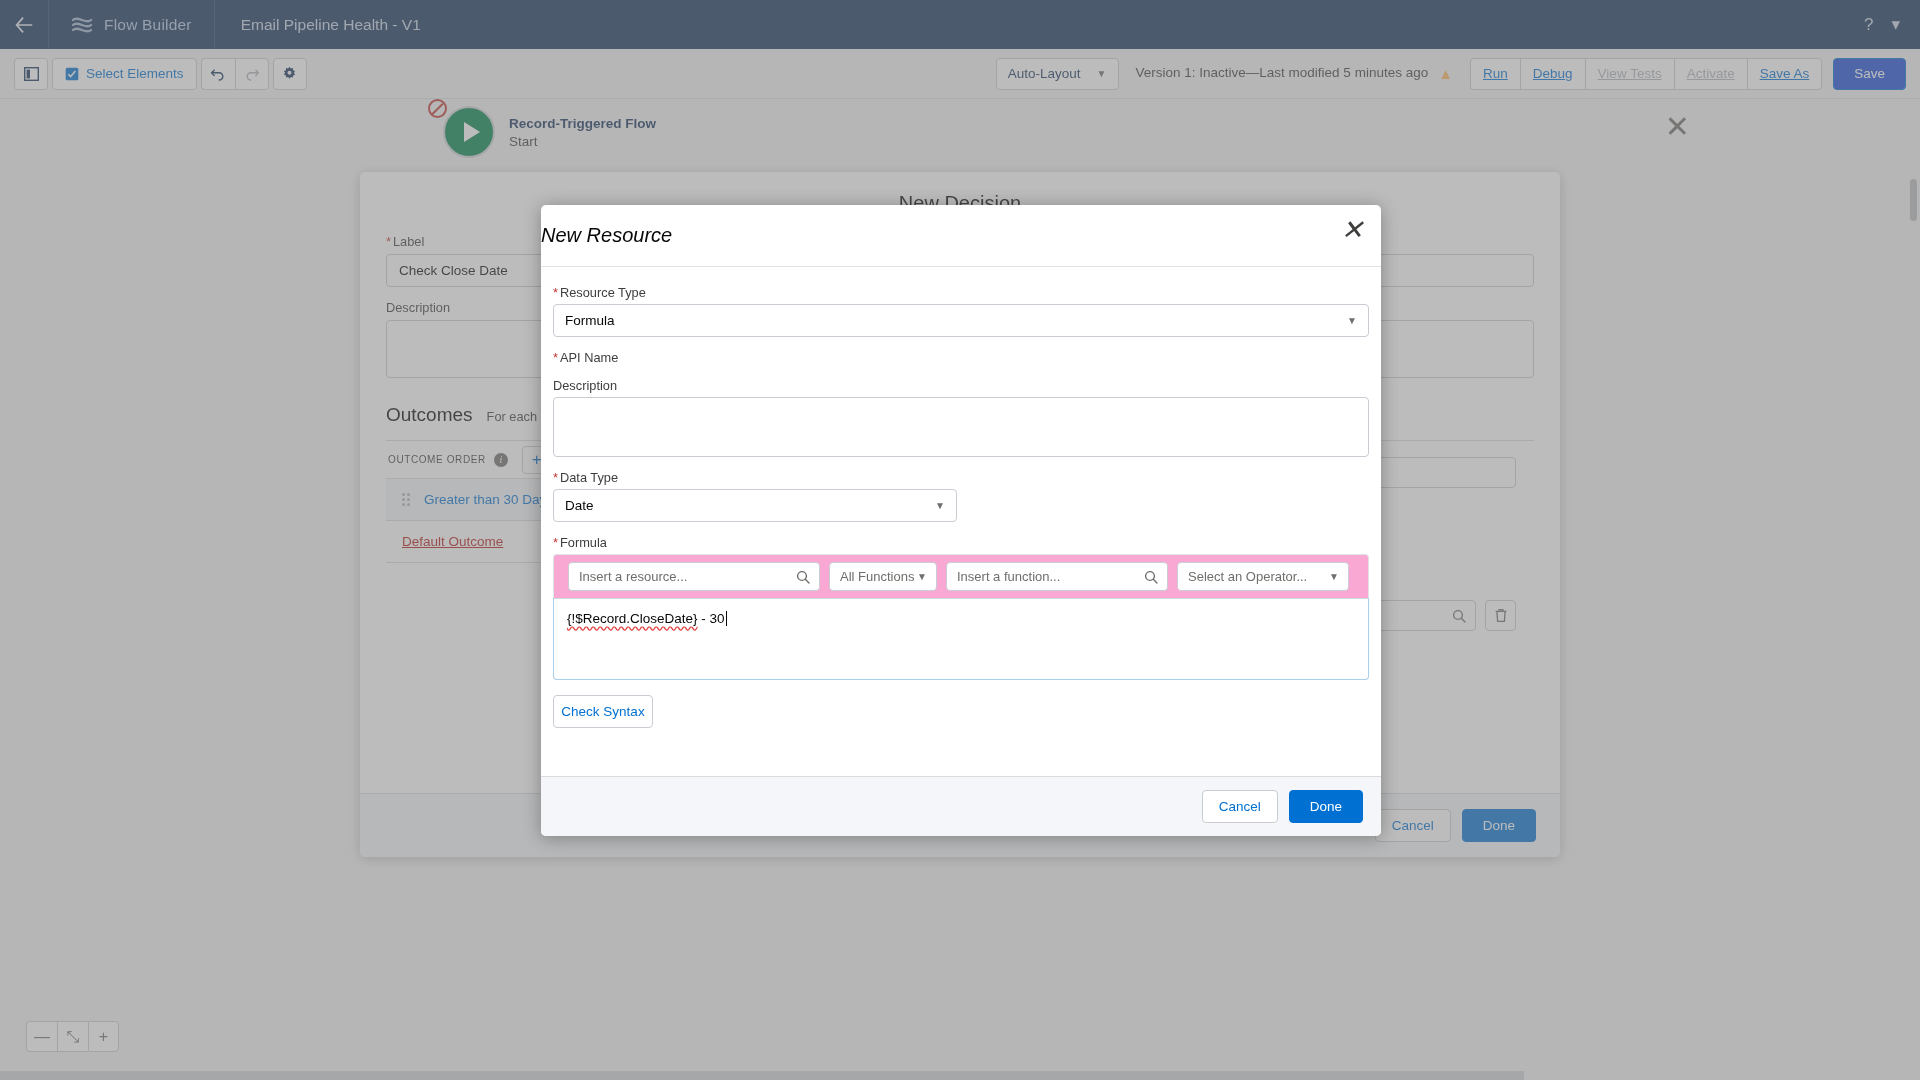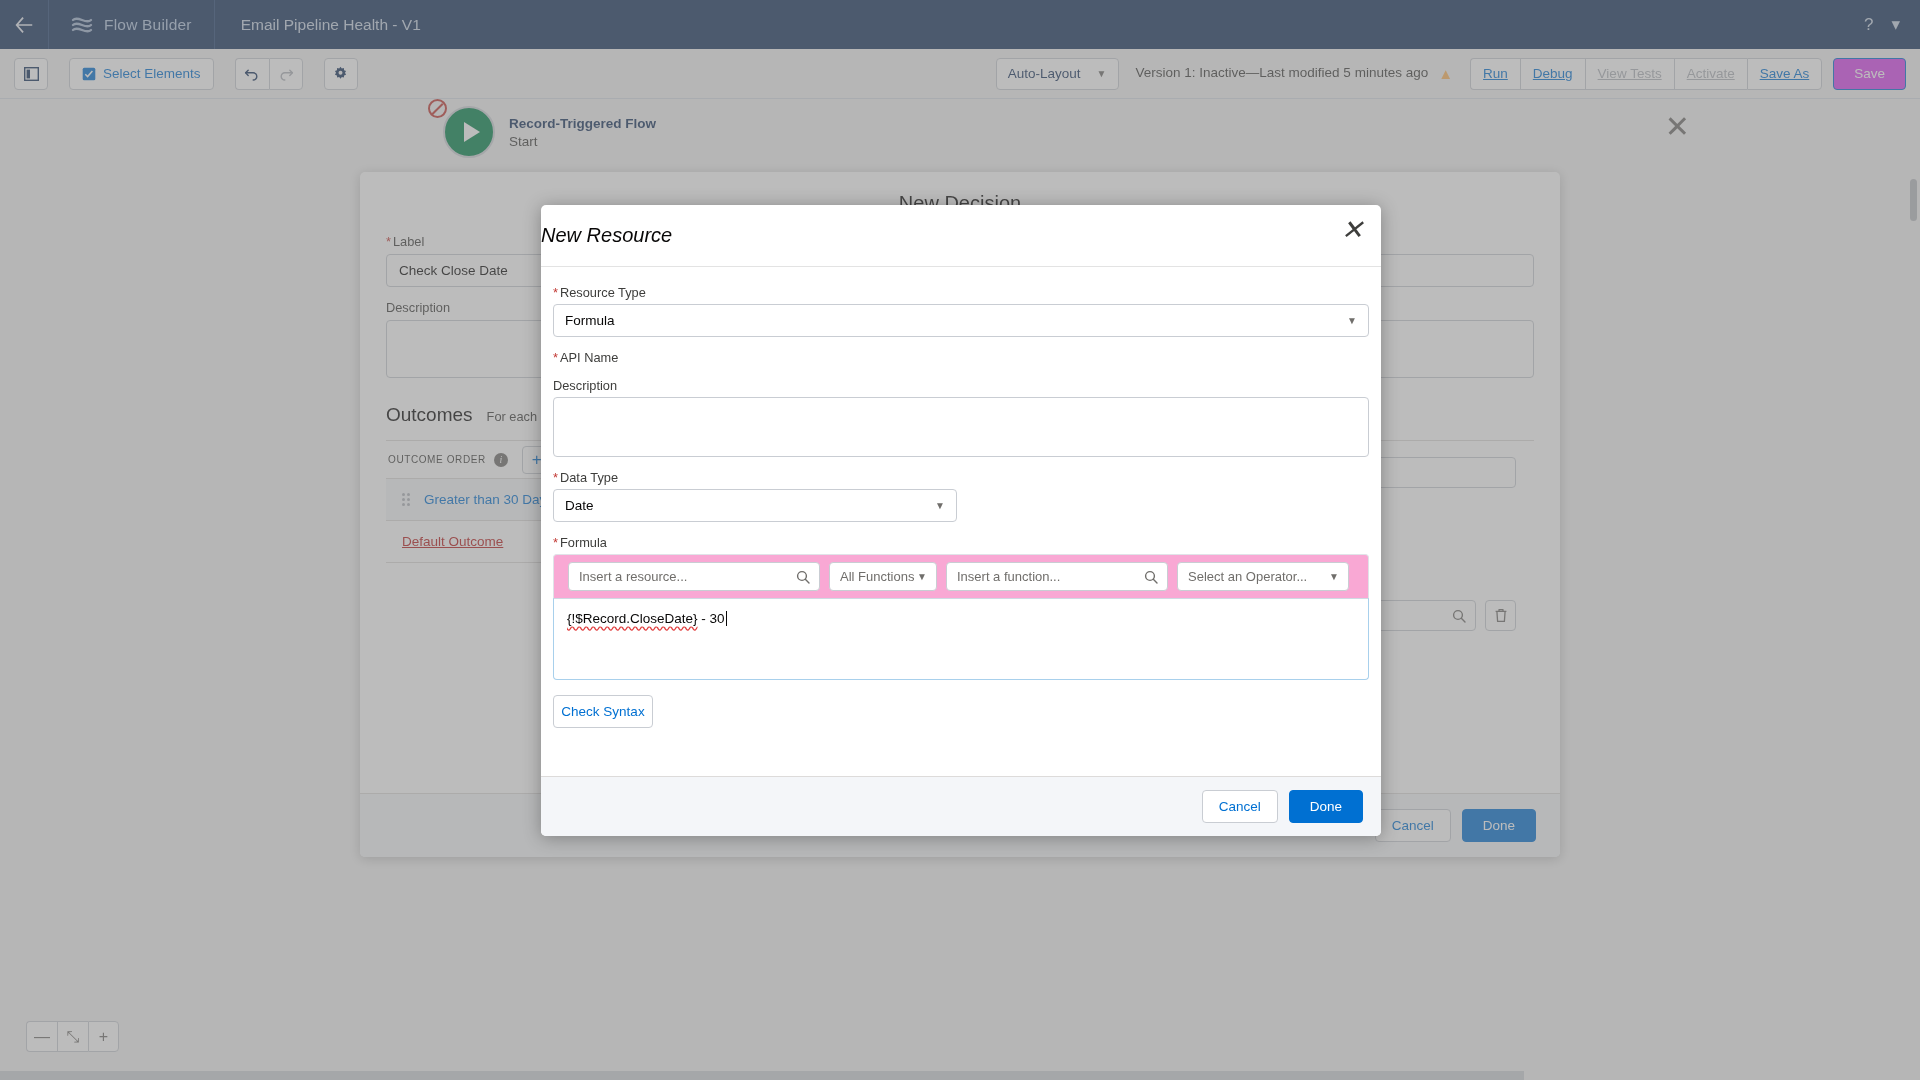--- a/index.html
+++ b/index.html
@@ -51,21 +51,21 @@
     display: flex; align-items: center;
     padding: 0 14px;
   }
   .tb-btn {
     height: 32px; border: 1px solid #c9cdd3; background: #fff;
     border-radius: 4px; display: flex; align-items: center;
     justify-content: center; cursor: pointer; color: #0070d2;
     font-size: 13.5px; padding: 0 12px; gap: 7px;
   }
   .tb-icon-btn { width: 34px; padding: 0; }
-  #tb-left { display: flex; align-items: center; gap: 21px; }
+  #tb-left { display: flex; align-items: center; gap: 4px; }
   #tb-undo-redo { display: flex; }
   #tb-undo-redo .tb-btn { border-radius: 0; border-right: none; }
   #tb-undo-redo .tb-btn:first-child { border-radius: 4px 0 0 4px; }
   #tb-undo-redo .tb-btn:last-child { border-radius: 0 4px 4px 0; border-right: 1px solid #c9cdd3; }
   .tb-disabled { color: #b0b4ba !important; }
 
   #tb-right { margin-left: auto; display: flex; align-items: center; gap: 11px; }
   #layout-select {
     height: 32px; min-width: 105px; border: 1px solid #c9cdd3; background: #fff;
     border-radius: 4px; display: flex; align-items: center; justify-content: space-between;
@@ -74,21 +74,21 @@
   #version-status {
     font-size: 13.5px; color: #3e3e3c; display: flex; align-items: flex-start; gap: 10px;
     padding: 0 6px;
   }
   #warn-icon { color: #ffb75d; font-size: 15px; }
   #tb-actiongroup { display: flex; }
   #tb-actiongroup .tb-btn { border-radius: 0; border-right: none; text-decoration: underline; }
   #tb-actiongroup .tb-btn:first-child { border-radius: 4px 0 0 4px; }
   #tb-actiongroup .tb-btn:last-child { border-radius: 0 4px 4px 0; border-right: 1px solid #c9cdd3; }
   #save-btn {
-    height: 32px; background: #d946ef; color: #fff; border: 1px solid #0070d2;
+    height: 32px; background: #1d4ed8; color: #fff; border: 1px solid #0070d2;
     border-radius: 4px; padding: 0 20px; font-size: 13.5px; cursor: pointer;
     display: flex; align-items: center;
   }
 
   
   #canvas {
     position: absolute; top: 99px; left: 0;
     width: 1920px; height: 981px;
     background: #f3f3f3;
   }

